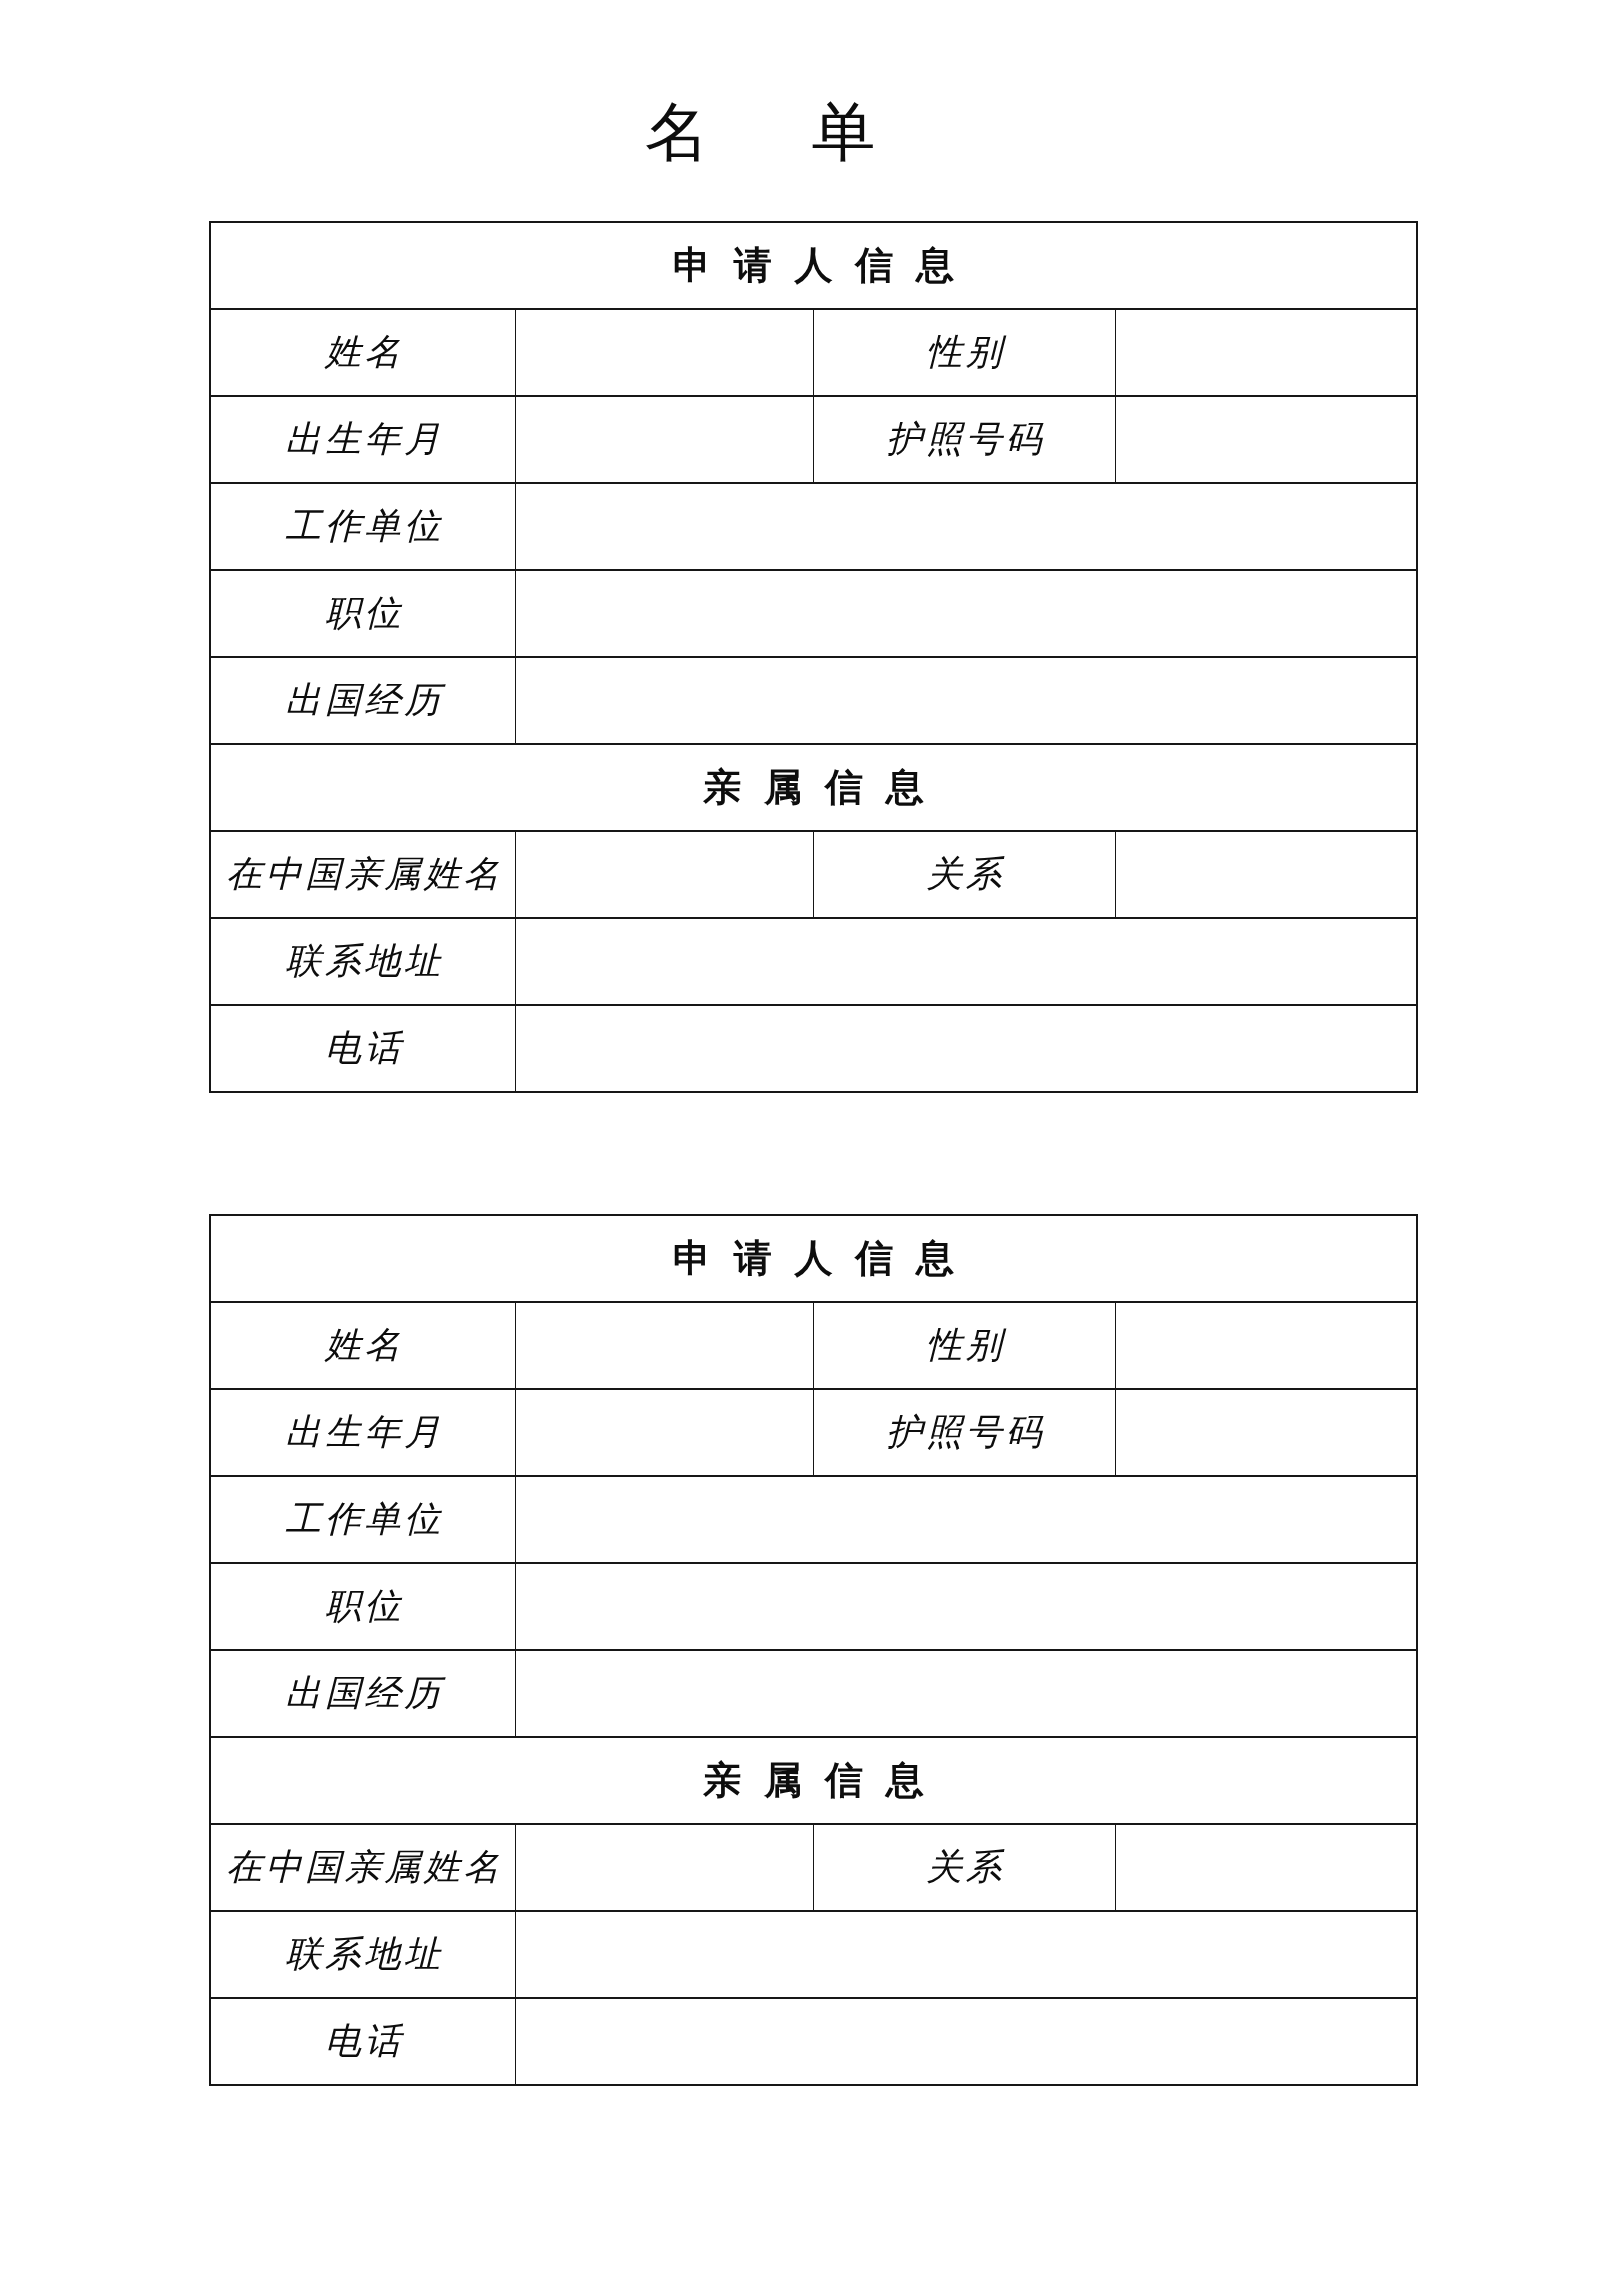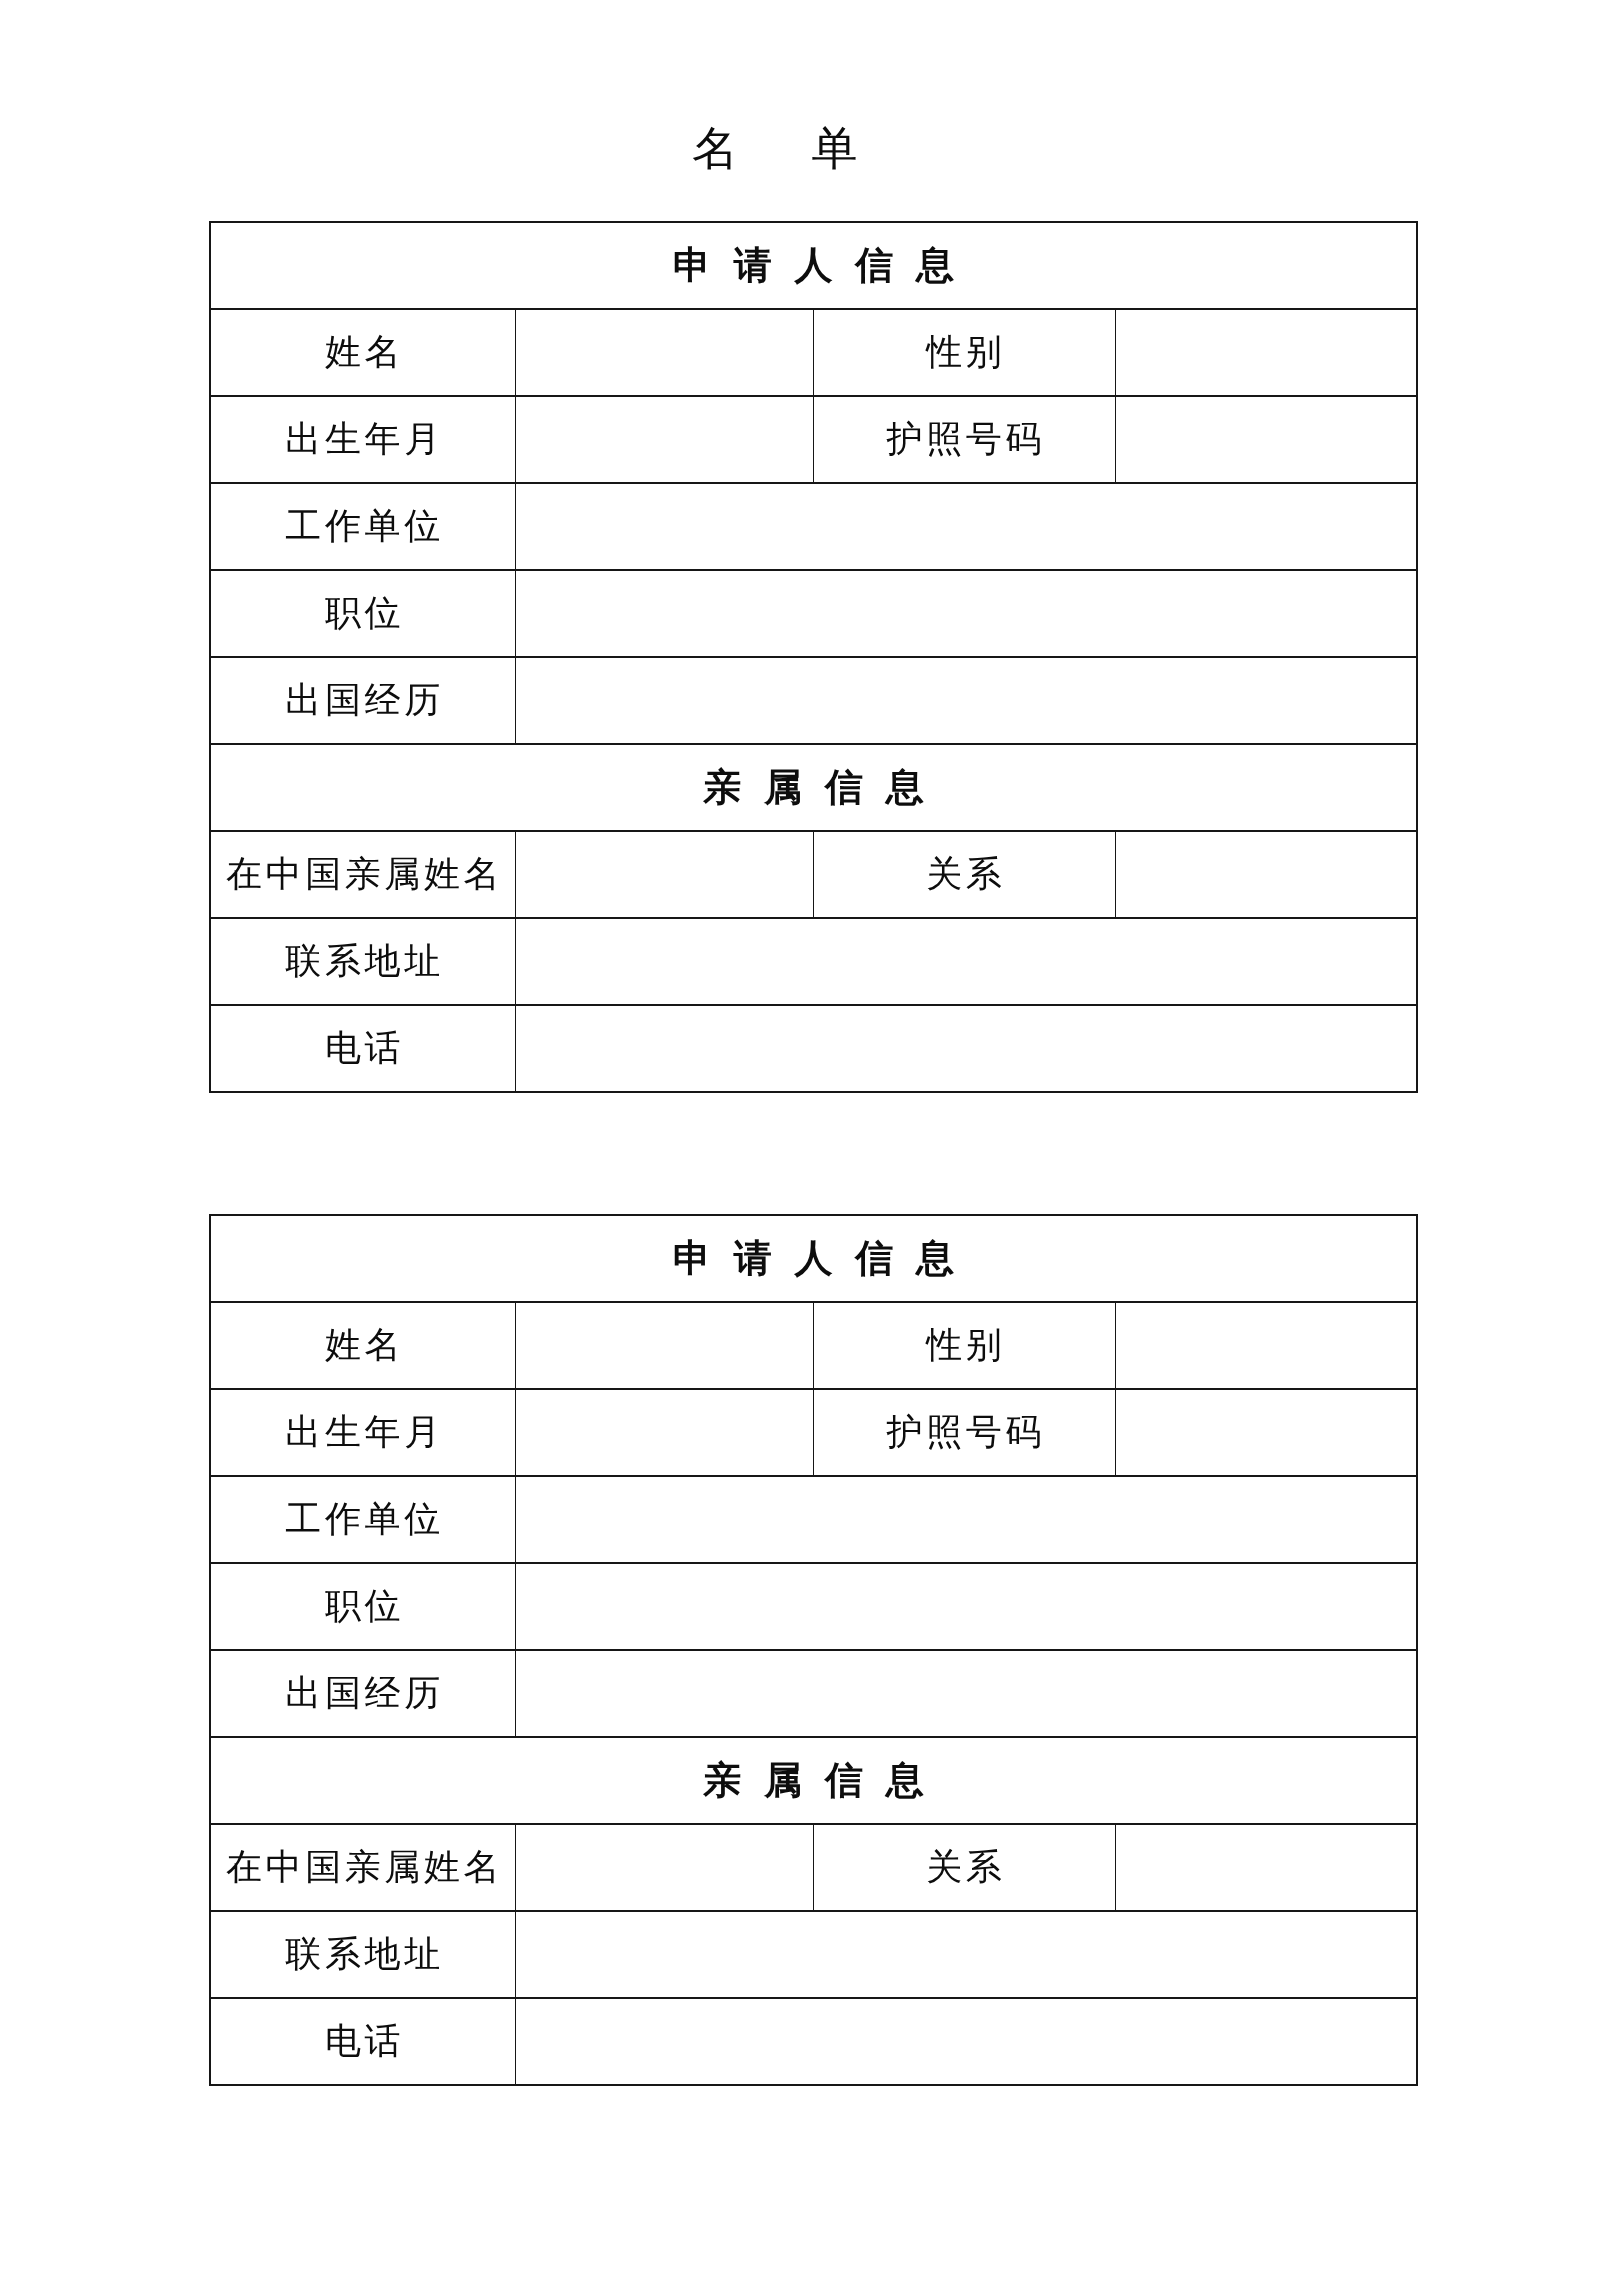--- a/index.html
+++ b/index.html
@@ -11,25 +11,25 @@
     font-family: "Liberation Sans", "DejaVu Sans", sans-serif;
     color: #0d0d0d;
   }
   .page {
     position: absolute;
     inset: 0;
     background: #ffffff;
   }
   .doc-title {
     position: absolute;
-    top: 114px;
+    top: 98px;
     left: 0;
     width: 100%;
     text-align: center;
-    font-size: 46px;
+    font-size: 64px;
     font-weight: 400;
     line-height: 69px;
     letter-spacing: 1.6em;
     white-space: nowrap;
     color: #0d0d0d;
   }
   table.form {
     position: absolute;
     left: 209px;
     width: 1207px;
@@ -60,20 +60,21 @@
     border-radius: 18px;
   }
   td.label-cell {
     text-align: center;
     font-size: 36px;
     font-weight: 400;
     letter-spacing: 0.1em;
     text-indent: 0.1em;
     white-space: nowrap;
     color: #0d0d0d;
+    font-style: italic;
   }
   td.value-cell {
     text-align: left;
     font-size: 36px;
     padding-left: 13px;
   }
 </style>
 </head>
 <body>
 

